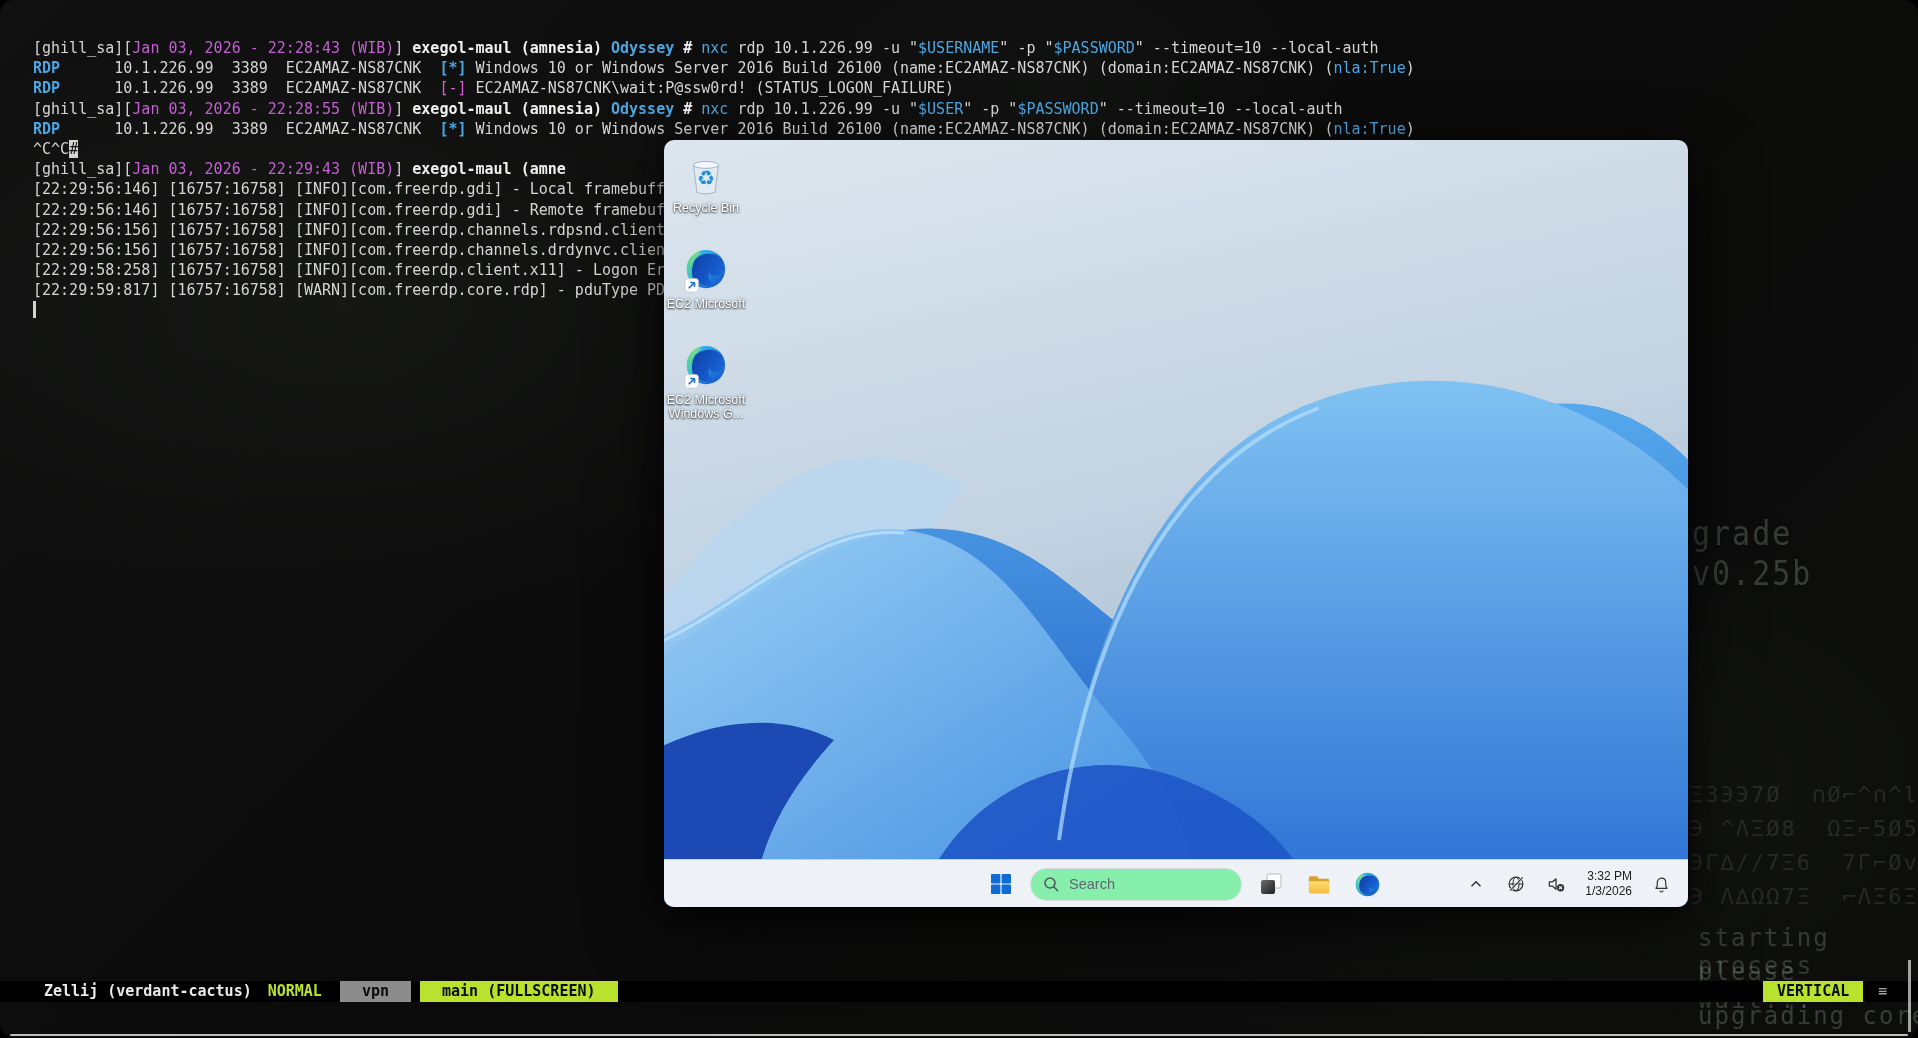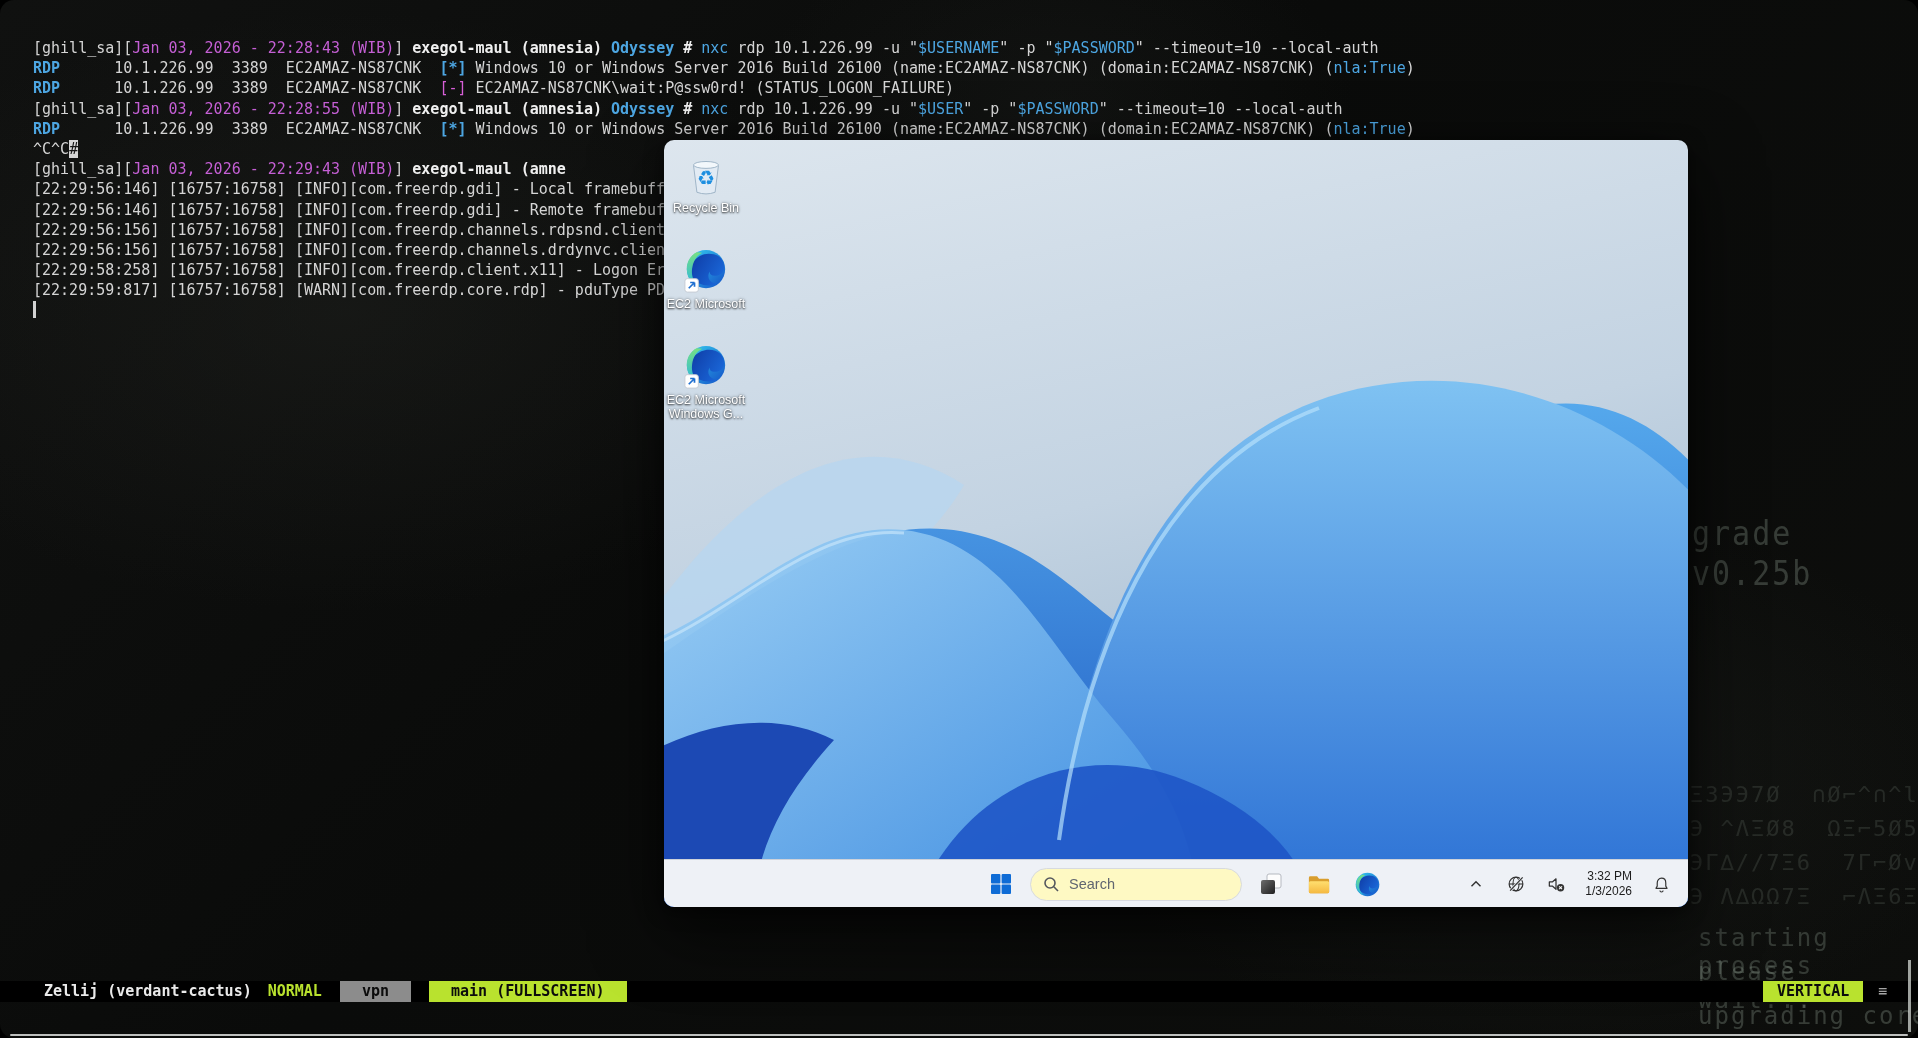--- a/index.html
+++ b/index.html
@@ -42,21 +42,21 @@
   .bgt-upgrading { left:1698px; top:1002px; font-size:24px; opacity:.30; white-space:nowrap; }
 
   
   .statusbar { position:absolute; left:0; top:981px; width:1918px; height:21px;
     background:var(--bar-bg); display:flex; align-items:center;
     font-size:15px; line-height:21px; white-space:pre; }
   .sb-session { margin-left:44px; color:#eaeaea; font-weight:bold; }
   .sb-mode { color:var(--c-lime); font-weight:bold; margin-left:16px; }
   .sb-tab { margin-left:18px; padding:0 22px; font-weight:bold; }
   .sb-tab.inactive { background:var(--gray-tab); color:#0c0c0c; }
-  .sb-tab.active   { background:var(--c-lime); color:#0c0c0c; }
+  .sb-tab.active   { background:var(--c-lime); color:#0c0c0c; margin-left:9px; }
   .sb-right { position:absolute; left:1763px; top:0; height:21px; padding:0 14px;
     background:var(--c-lime); color:#0c0c0c; font-weight:bold; }
   .sb-menu { position:absolute; left:1878px; top:0; color:#cfcfcf; opacity:.8; }
 
   
   .rdp-window { position:absolute; left:664px; top:140px; width:1024px; height:767px;
     border-radius:10px; overflow:hidden;
     box-shadow:0 25px 70px rgba(0,0,0,.65), 0 4px 18px rgba(0,0,0,.5); }
   .wallpaper { position:absolute; inset:0; }
 
@@ -64,21 +64,21 @@
   .dicon { height:96px; display:flex; flex-direction:column; align-items:center; }
   .dicon .ic { width:46px; height:46px; }
   .dicon .lbl { margin-top:3px; font-family:"Liberation Sans",sans-serif; font-size:12.5px;
     color:#fff; text-align:center; line-height:14px; white-space:pre-line;
     text-shadow:0 1px 2px rgba(0,0,0,.75), 0 0 3px rgba(0,0,0,.5); }
 
   .taskbar { position:absolute; left:0; bottom:0; width:1024px; height:48px;
     background:var(--taskbar-bg); border-top:1px solid rgba(110,120,135,.25); }
   .tb-center { position:absolute; left:318px; top:0; height:48px; display:flex; align-items:center; gap:10px; }
   .tb-btn { width:38px; height:38px; border-radius:6px; display:flex; align-items:center; justify-content:center; }
-  .search-pill { width:212px; height:33px; background:#fef9c3; border:1px solid #d7dae0;
+  .search-pill { width:212px; height:33px; background:#86efac; border:1px solid #d7dae0;
     border-radius:17px; display:flex; align-items:center; padding-left:12px; gap:9px; }
   .search-pill span { font-family:"Liberation Sans",sans-serif; font-size:14.5px; color:#616670; }
   .tb-tray { position:absolute; right:12px; top:0; height:48px; display:flex; align-items:center; gap:10px; }
   .clock { font-family:"Liberation Sans",sans-serif; font-size:12px; color:#1d1d1d;
     text-align:right; line-height:15px; padding:0 4px; }
 </style>
 </head>
 <body>
 
 <div class="screen">

